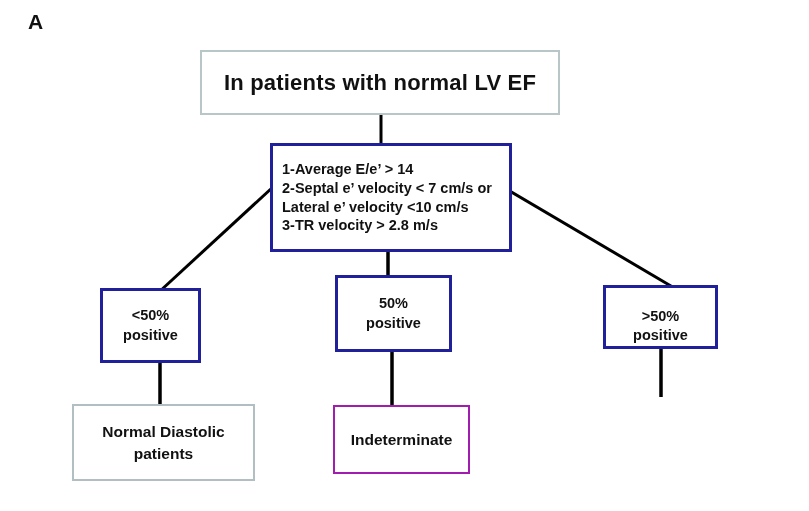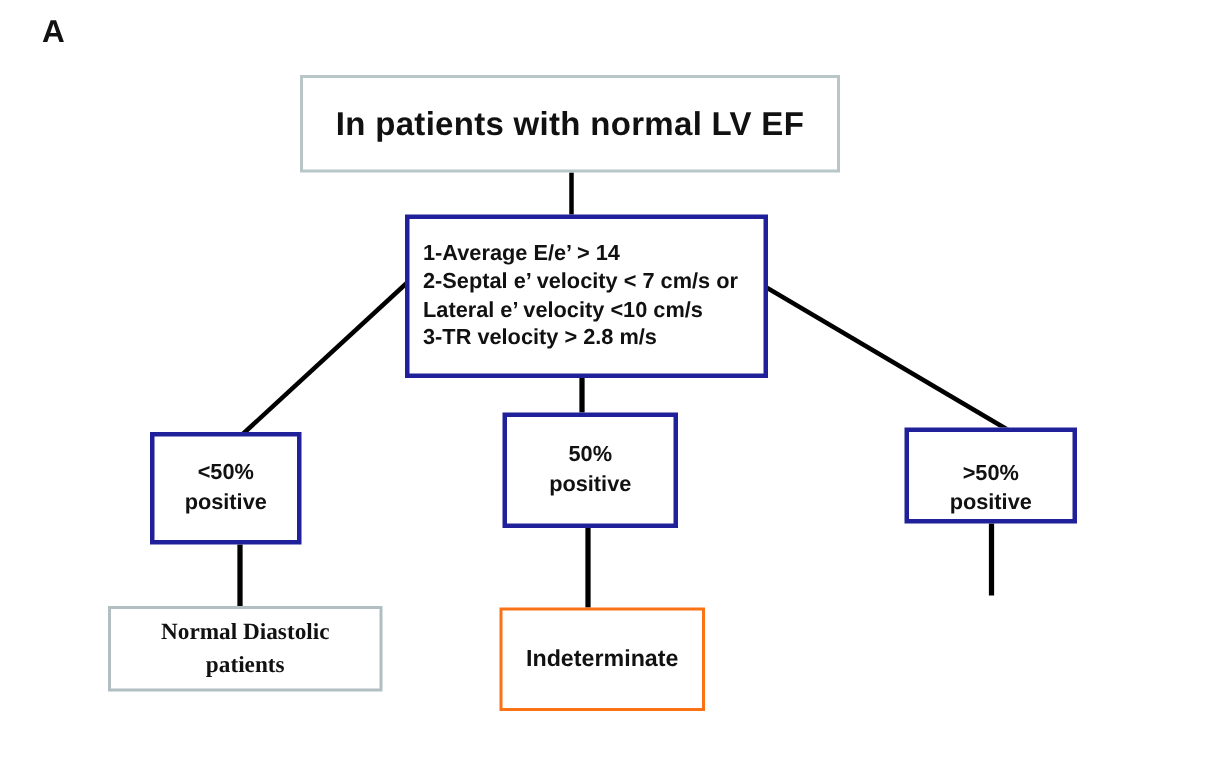--- a/index.html
+++ b/index.html
@@ -69,22 +69,22 @@
     line-height: 1.35;
   }
   .branch-left  { left: 100px; top: 288px; width: 101px; height: 75px; }
   .branch-mid   { left: 335px; top: 275px; width: 117px; height: 77px; }
   .branch-right { left: 603px; top: 285px; width: 115px; height: 64px; justify-content: flex-end; }
 
   .outcome-box {
     font-size: 15.5px;
     line-height: 1.4;
   }
-  .outcome-left  { left: 72px;  top: 404px; width: 183px; height: 57px; border: 2px solid #b2bfc2; font-family: Liberation Serif, serif; }
-  .outcome-mid   { left: 333px; top: 405px; width: 137px; height: 69px; border: 2px solid #f97316; }
+  .outcome-left  { left: 72px;  top: 404px; width: 183px; height: 77px; border: 2px solid #b2bfc2; }
+  .outcome-mid   { left: 333px; top: 405px; width: 137px; height: 69px; border: 2px solid #a21caf; }
   .outcome-right { left: 597px; top: 393px; width: 130px; height: 84px; border: 3px solid #5b7fa3; }
 </style>
 </head>
 <body>
 
 <div class="canvas">
 
   <svg class="connector-layer" viewBox="0 0 809 511" xmlns="http://www.w3.org/2000/svg">
     <line x1="381" y1="113" x2="381" y2="147" stroke="#000000" stroke-width="3"></line>
     <line x1="273" y1="187" x2="159" y2="292" stroke="#000000" stroke-width="3"></line>

